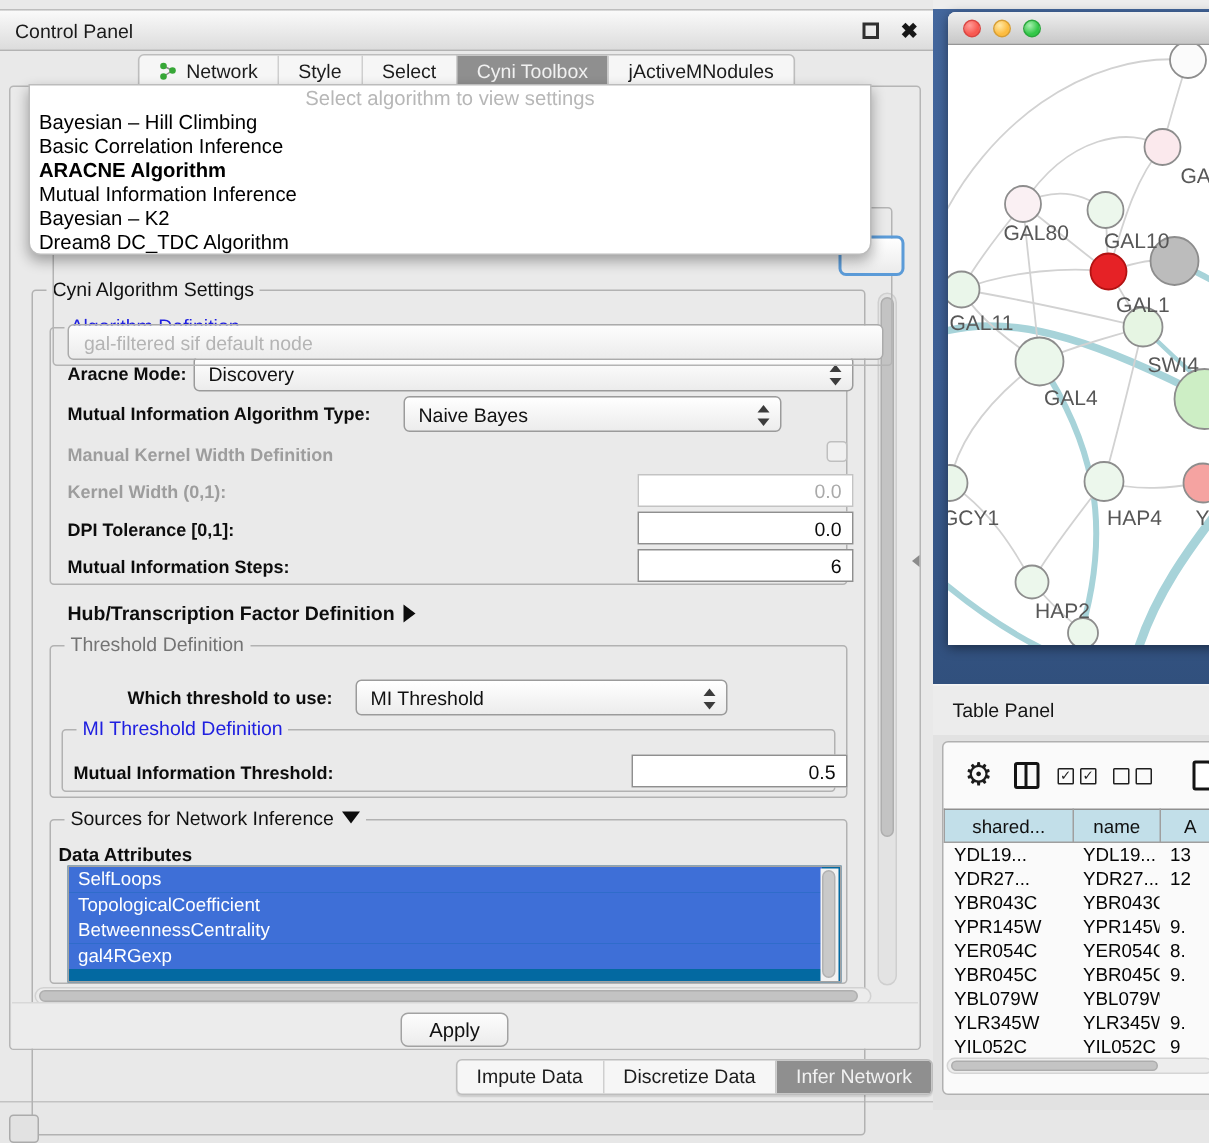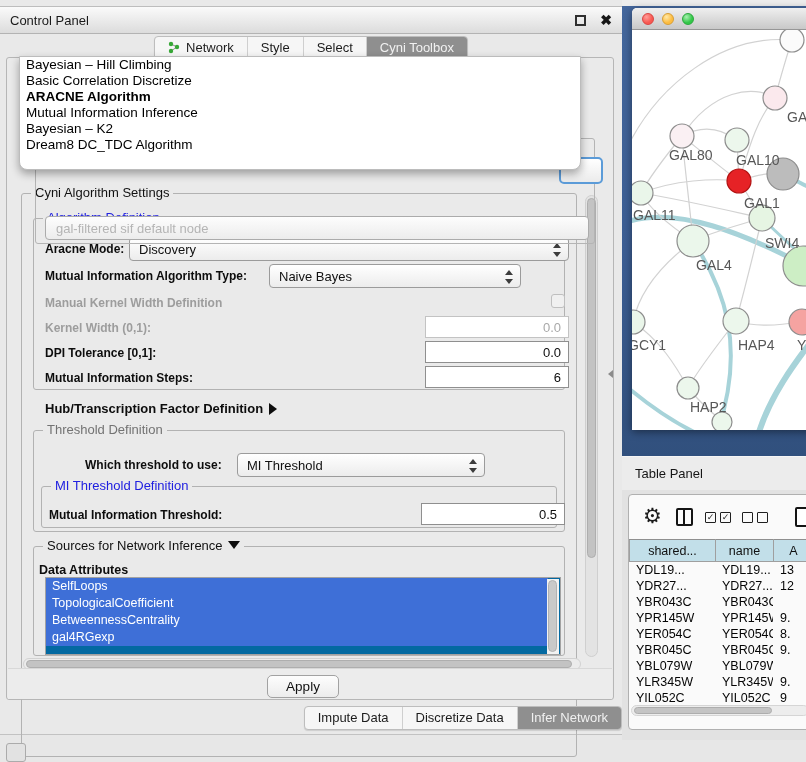--- a/index.html
+++ b/index.html
@@ -138,34 +138,38 @@
         </div>
         <div class="tab">
             <span>Style</span>
           </div>
         <div class="tab">
             <span>Select</span>
           </div>
         <div class="tab selected">
             <span>Cyni Toolbox</span>
           </div>
+        <div class="tab">
+            <span>jActiveMNodules</span>
+          </div>
       </div>
     </div>
 
     <div class="cp-inner">
 
       <div class="ghost-grp"></div>
       <div class="focus-frag"></div>
       <div class="ghost-combo">
         <span>gal-filtered sif default node</span>
       </div>
 
       <div class="popup" style="left:12px; top:-2px;">
+        <div class="popup-placeholder">Select algorithm to view settings</div>
         <div class="popup-item">Bayesian – Hill Climbing</div>
-        <div class="popup-item">Basic Correlation Discretize</div>
+        <div class="popup-item">Basic Correlation Inference</div>
         <div class="popup-item bold">ARACNE Algorithm</div>
         <div class="popup-item">Mutual Information Inference</div>
         <div class="popup-item">Bayesian – K2</div>
         <div class="popup-item">Dream8 DC_TDC Algorithm</div>
       </div>
 
       <div class="grp" style="left:14px; top:135px; width:556px; height:564px;">
         <div class="grp-label">Cyni Algorithm Settings</div>
       </div>
 

